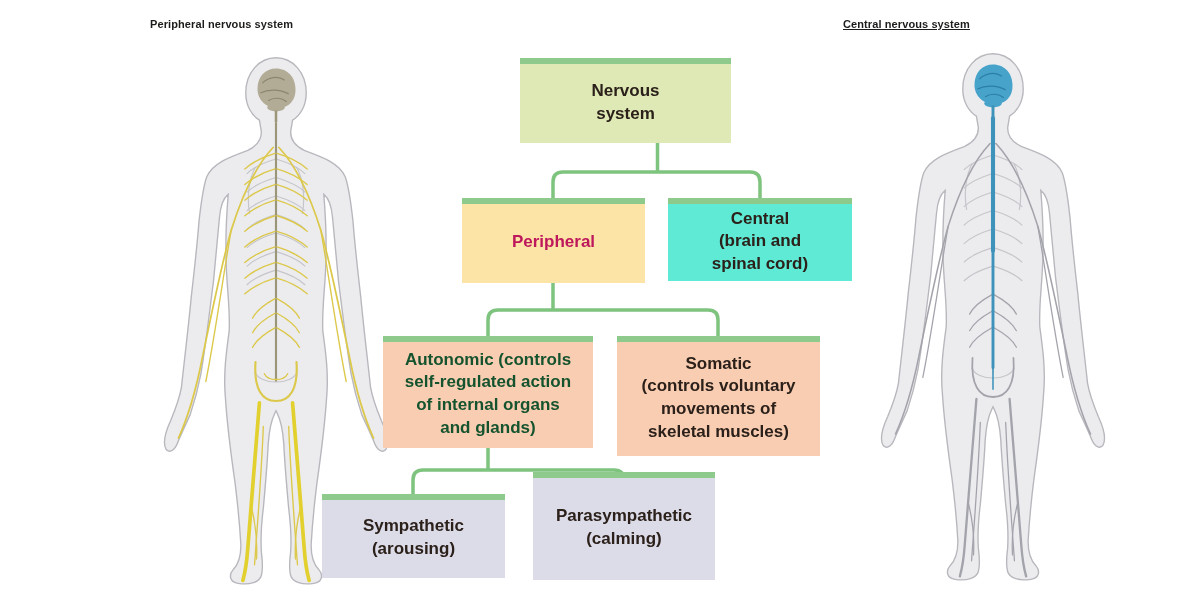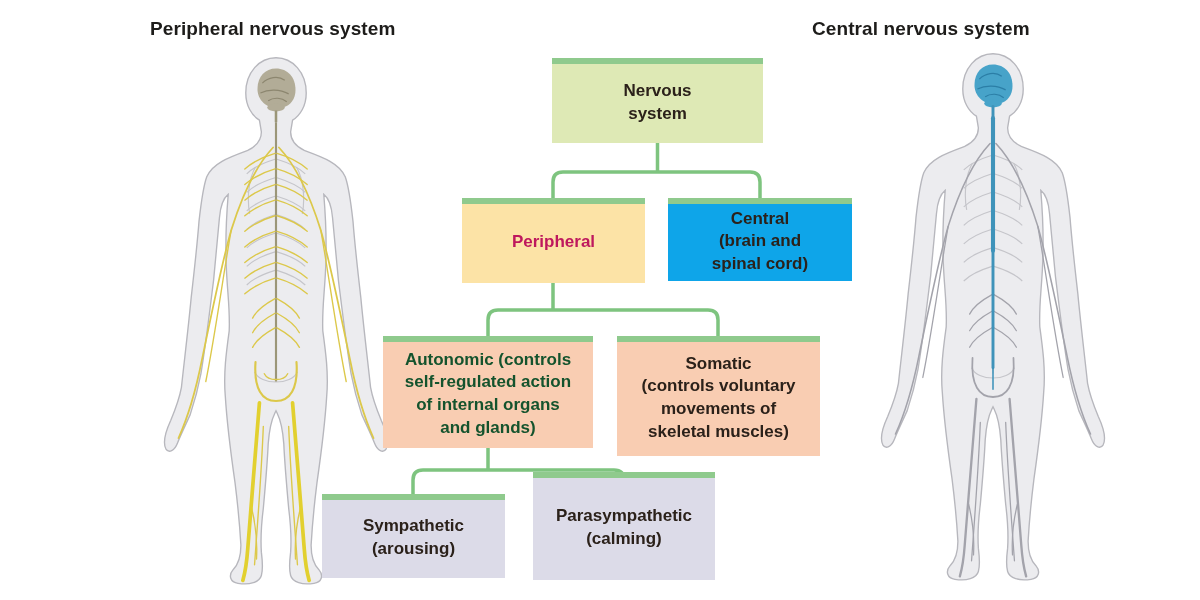--- a/index.html
+++ b/index.html
@@ -3,36 +3,36 @@
 <meta charset="utf-8">
 <style>
   html,body{margin:0;padding:0;}
   body{
     width:1200px;height:600px;position:relative;overflow:hidden;
     background:#ffffff;
     font-family:"Liberation Sans", sans-serif;
   }
   .hdr{
     position:absolute;top:18px;
-    font-size:19px;font-weight:700;color:#1d1c1a;letter-spacing:.1px;
+    font-size:11px;font-weight:700;color:#1d1c1a;letter-spacing:.1px;
     white-space:nowrap;
   }
   .hdr-left{left:150px;}
-  .hdr-right{left:812px;}
+  .hdr-right{left:843px;text-decoration:underline;}
   .node{
     position:absolute;box-sizing:border-box;
     display:flex;align-items:center;justify-content:center;
     text-align:center;padding:10px 6px 6px 6px;
   }
   .node .bar{position:absolute;left:0;top:0;right:0;height:6px;}
   .node .lbl{
     white-space:pre-line;font-size:17px;font-weight:700;
     line-height:1.33;color:#2b211a;
   }
-  #n-nervous        {left:552px;top:58px; width:211px;height:85px;}
+  #n-nervous        {left:520px;top:58px; width:211px;height:85px;}
   #n-peripheral     {left:462px;top:198px;width:183px;height:85px;}
   #n-central        {left:668px;top:198px;width:184px;height:83px;}
   #n-autonomic      {left:383px;top:336px;width:210px;height:112px;}
   #n-somatic        {left:617px;top:336px;width:203px;height:120px;}
   #n-sympathetic    {left:322px;top:494px;width:183px;height:84px;}
   #n-parasympathetic{left:533px;top:472px;width:182px;height:108px;justify-content:center;}
   .overlay{position:absolute;left:0;top:0;pointer-events:none;}
   .bodyfig{position:absolute;}
   #fig-left {left:158px;top:50px;}
   #fig-right{left:875px;top:46px;}
@@ -168,21 +168,21 @@
 
 <div class="node" id="n-nervous" style="background: rgb(222, 233, 181);">
   <div class="bar" style="background: rgb(143, 202, 141);"></div>
   <span class="lbl" style="color: rgb(43, 33, 26);">Nervous
 system</span>
 </div>
 <div class="node" id="n-peripheral" style="background: rgb(252, 227, 166);">
   <div class="bar" style="background: rgb(143, 202, 141);"></div>
   <span class="lbl" style="color: #be185d;">Peripheral</span>
 </div>
-<div class="node" id="n-central" style="background: #0ea5e9;">
+<div class="node" id="n-central" style="background: #5eead4;">
   <div class="bar" style="background: rgb(143, 202, 141);"></div>
   <span class="lbl" style="color: rgb(43, 33, 26);">Central
 (brain and
 spinal cord)</span>
 </div>
 <div class="node" id="n-autonomic" style="background: rgb(249, 205, 178);">
   <div class="bar" style="background: rgb(143, 202, 141);"></div>
   <span class="lbl" style="color: #14532d;">Autonomic (controls
 self-regulated action
 of internal organs

